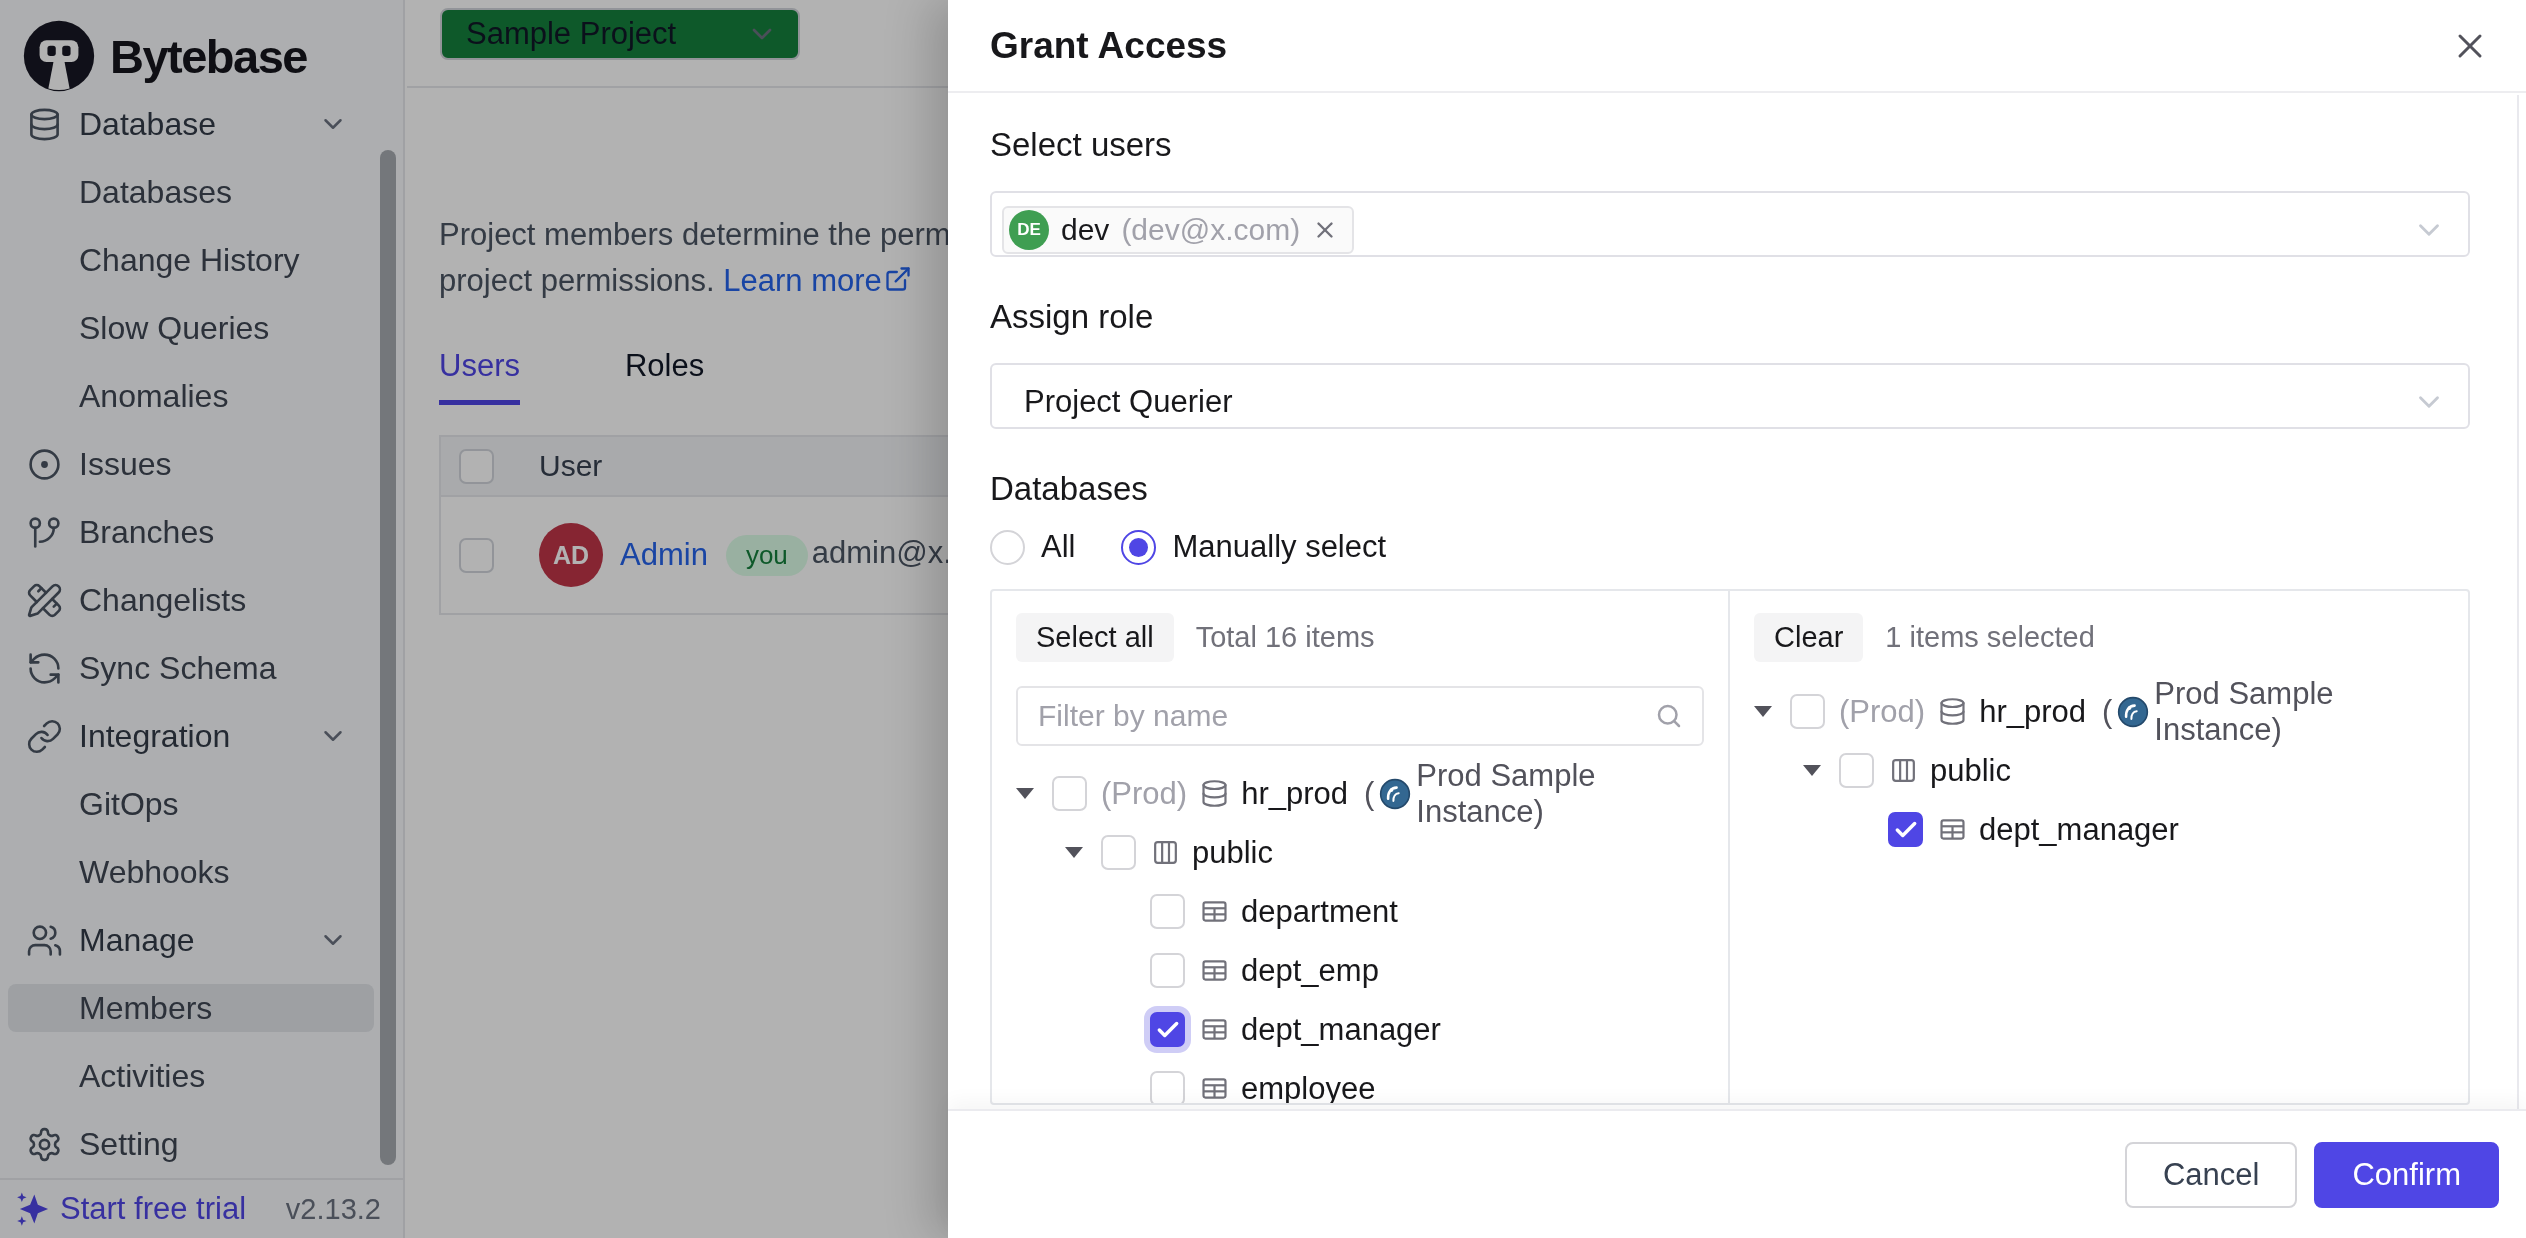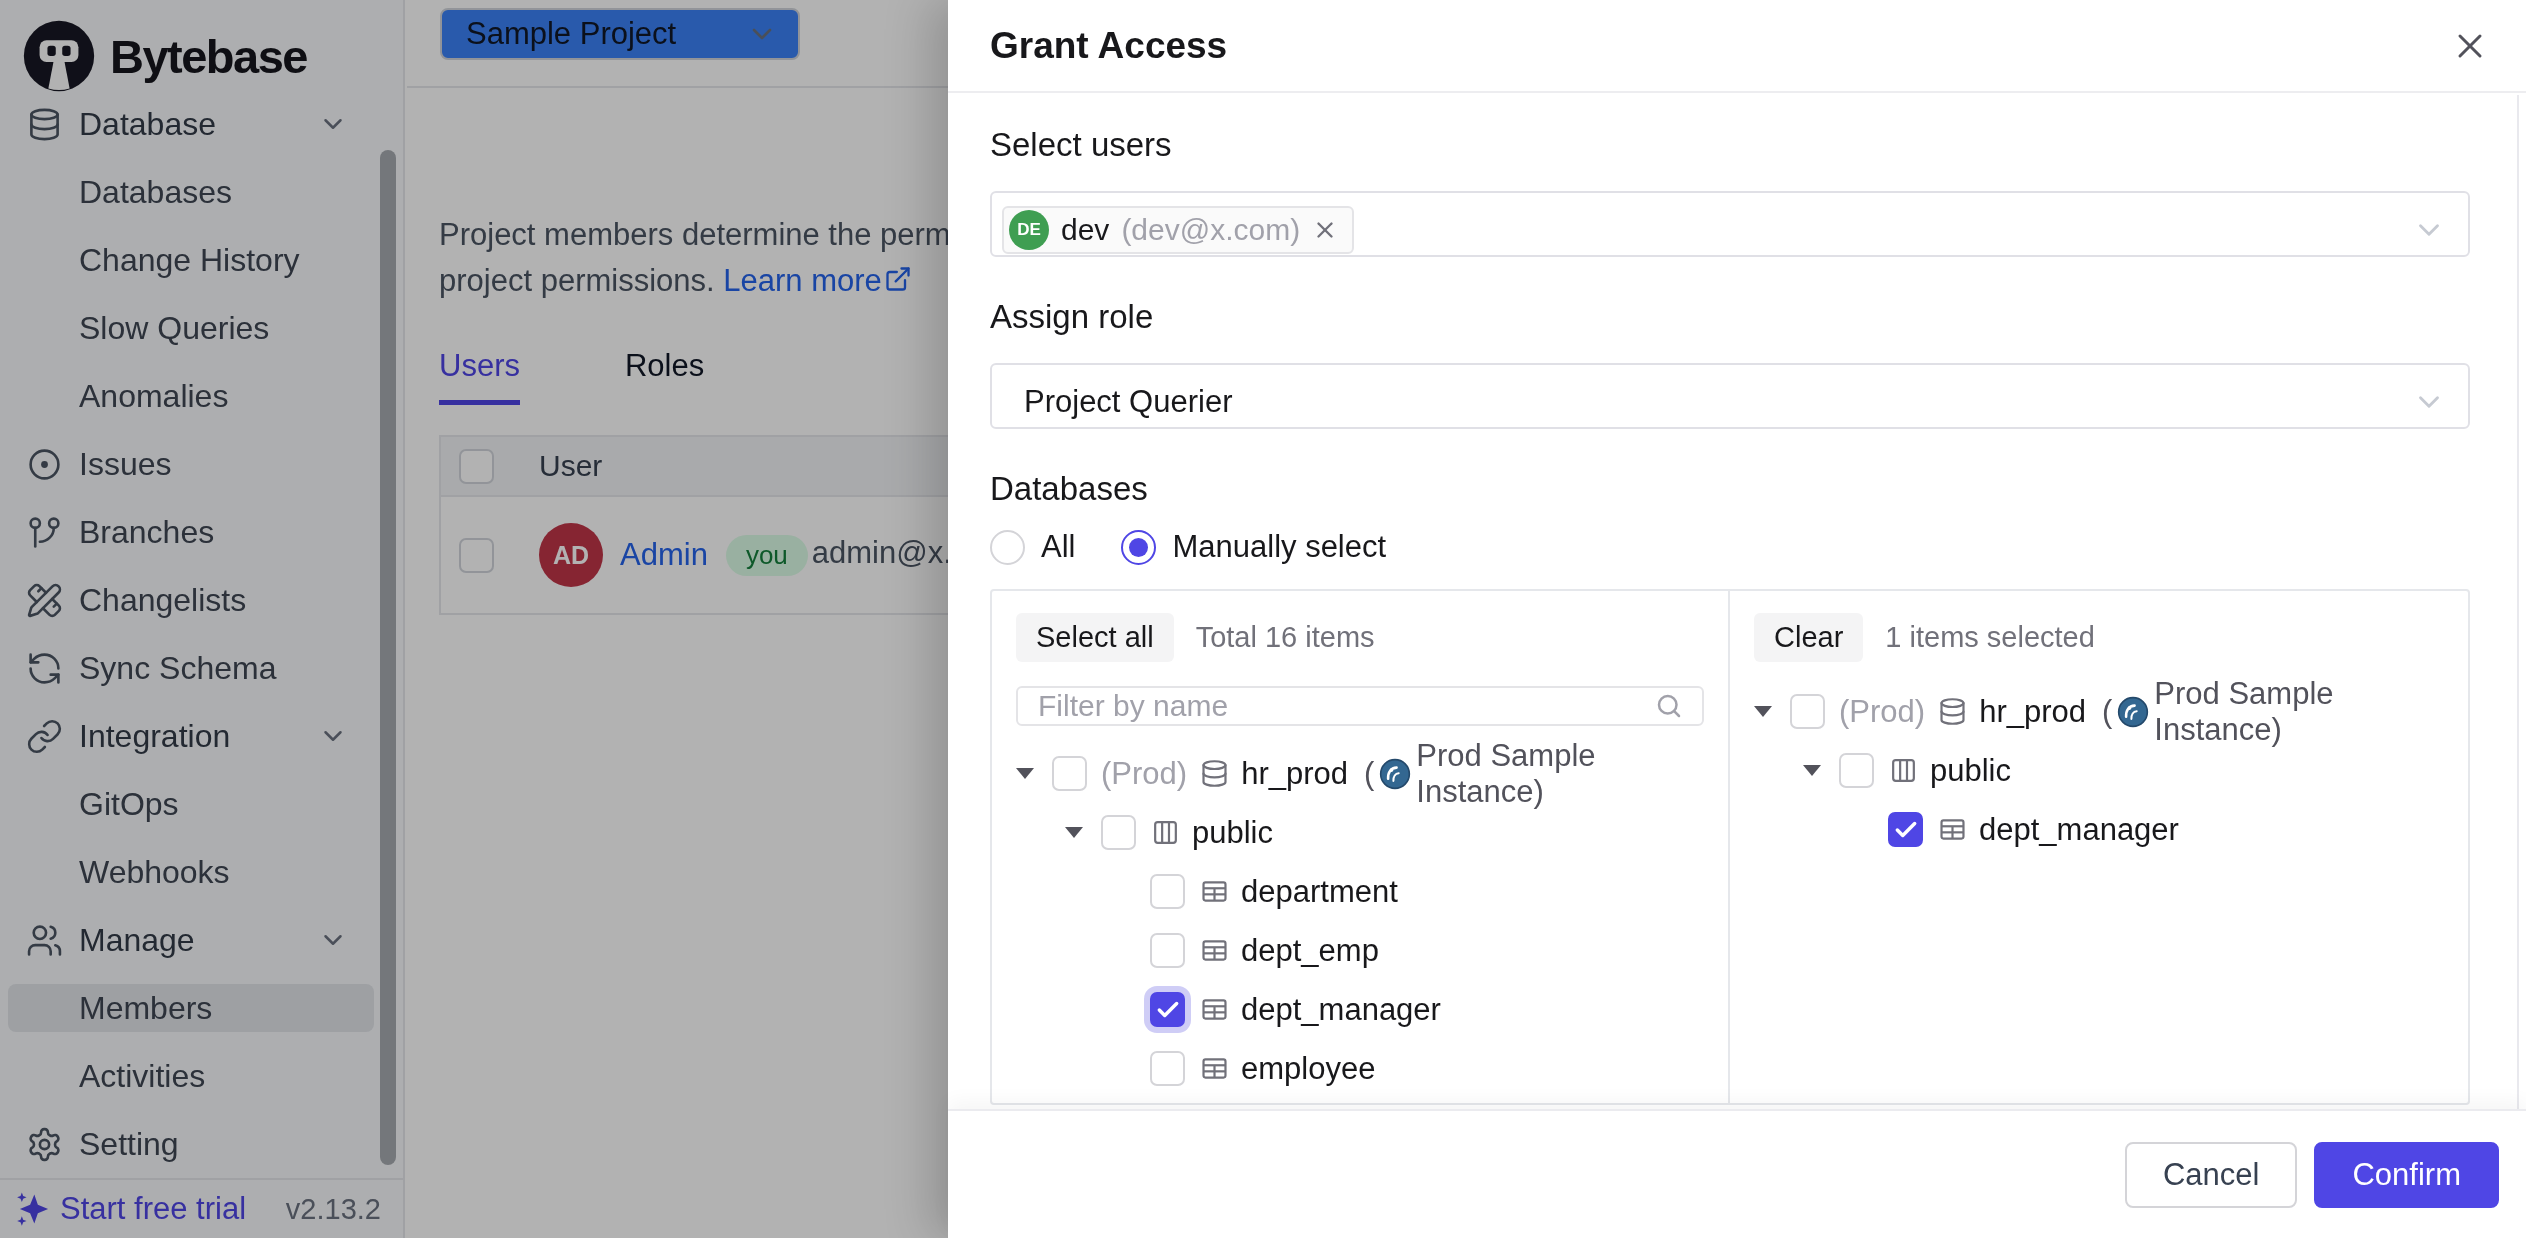--- a/index.html
+++ b/index.html
@@ -29,21 +29,21 @@
     border-top:2px solid #e5e7eb; display:flex; align-items:center; padding:0 22px 0 12px; background:#f8fafc; }
   .trial { display:flex; align-items:center; gap:6px; color:#4f46e5; font-size:31px; font-weight:500; cursor:pointer; }
   .trial .spark { width:42px; height:42px; }
   .version { margin-left:auto; color:#6b7280; font-size:29px; }
 
   
   .main { position:absolute; left:407px; top:0; width:2119px; height:1238px; background:#fff; z-index:1; }
   .main-topbar { position:absolute; left:0; top:0; width:100%; height:88px; background:#fff;
     border-bottom:2px solid #e5e7eb; }
   .project-btn { position:absolute; left:33px; top:8px; height:52px; min-width:335px;
-    border:2px solid #d1d5db; border-radius:8px; background:#3b82f6; display:flex; align-items:center;
+    border:2px solid #d1d5db; border-radius:8px; background:#15803d; display:flex; align-items:center;
     padding:0 20px 0 24px; font-size:31px; color:#111827; cursor:pointer; }
   .project-btn .pchev { margin-left:auto; width:32px; height:32px; color:#6b7280; padding-left:70px; box-sizing:content-box;}
   .pchev svg { width:32px; height:32px; }
   .desc { position:absolute; left:32px; top:212px; width:1200px; font-size:31px; line-height:46px;
     color:#4b5563; white-space:nowrap; }
   .desc .link { color:#2563eb; cursor:pointer; }
   .desc .ext { display:inline-block; width:28px; height:28px; color:#2563eb; vertical-align:-2px; margin-left:2px; }
   .ext svg { width:100%; height:100%; }
   .tabs { position:absolute; left:32px; top:348px; display:flex; gap:105px; font-size:31px; }
   .tab { padding-bottom:16px; color:#111827; cursor:pointer; }
@@ -100,21 +100,21 @@
   .radio.checked { border-color:#4f46e5; }
   .radio.checked::after { content:""; width:19px; height:19px; border-radius:50%; background:#4f46e5; }
 
   .transfer { margin-top:24px; height:516px; border:2px solid #e5e7eb; border-radius:4px;
     display:flex; overflow:hidden; }
   .panel { width:50%; overflow:hidden; position:relative; }
   .panel.src { border-right:2px solid #e5e7eb; }
   .panel-head { display:flex; align-items:center; gap:22px; margin:22px 0 0 24px; }
   .chip-btn { background:#f4f4f5; border-radius:6px; padding:8px 20px; font-size:29px; color:#18181b; cursor:pointer; }
   .panel-count { font-size:29px; color:#71717a; }
-  .filter { margin:24px 0 0 24px; width:688px; height:40px; border:2px solid #e4e4e7; border-radius:6px;
+  .filter { margin:24px 0 0 24px; width:688px; height:60px; border:2px solid #e4e4e7; border-radius:6px;
     display:flex; align-items:center; padding:0 18px 0 20px; }
   .filter-ph { font-size:30px; color:#a1a1aa; }
   .filter .fsearch { margin-left:auto; width:30px; height:30px; color:#a1a1aa; }
   .fsearch svg { width:100%; height:100%; }
   .tree { margin-top:18px; }
   .panel.dst .tree { margin-top:20px; }
   .tree-row { display:flex; align-items:center; height:59px; font-size:31px; cursor:default; }
   .caret { width:0; height:0; border-left:9px solid transparent; border-right:9px solid transparent;
     border-top:11px solid #52525b; margin-right:18px; flex:0 0 auto; cursor:pointer; }
   .caret-sp { width:36px; flex:0 0 auto; }

